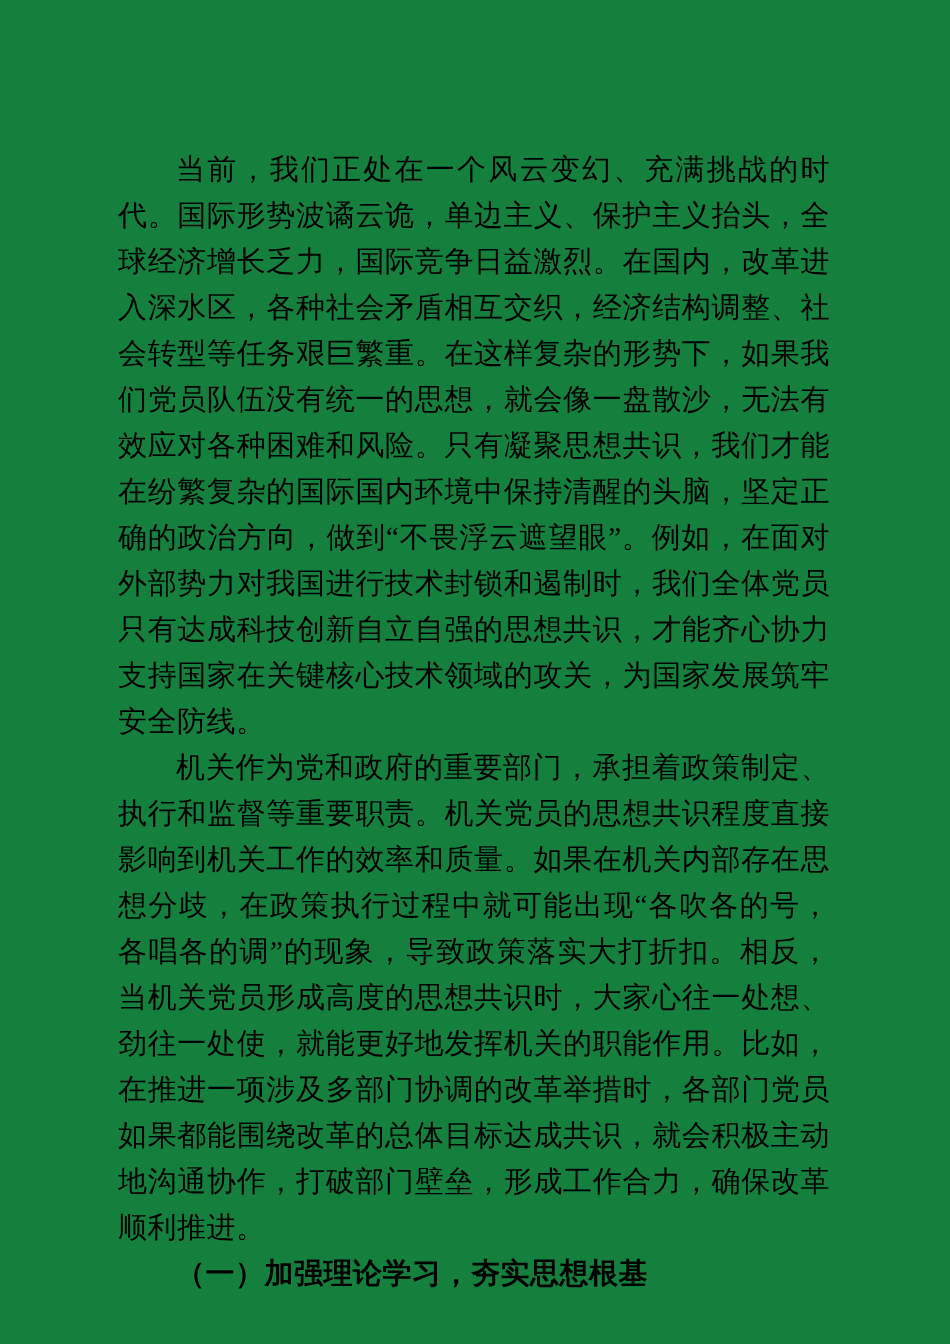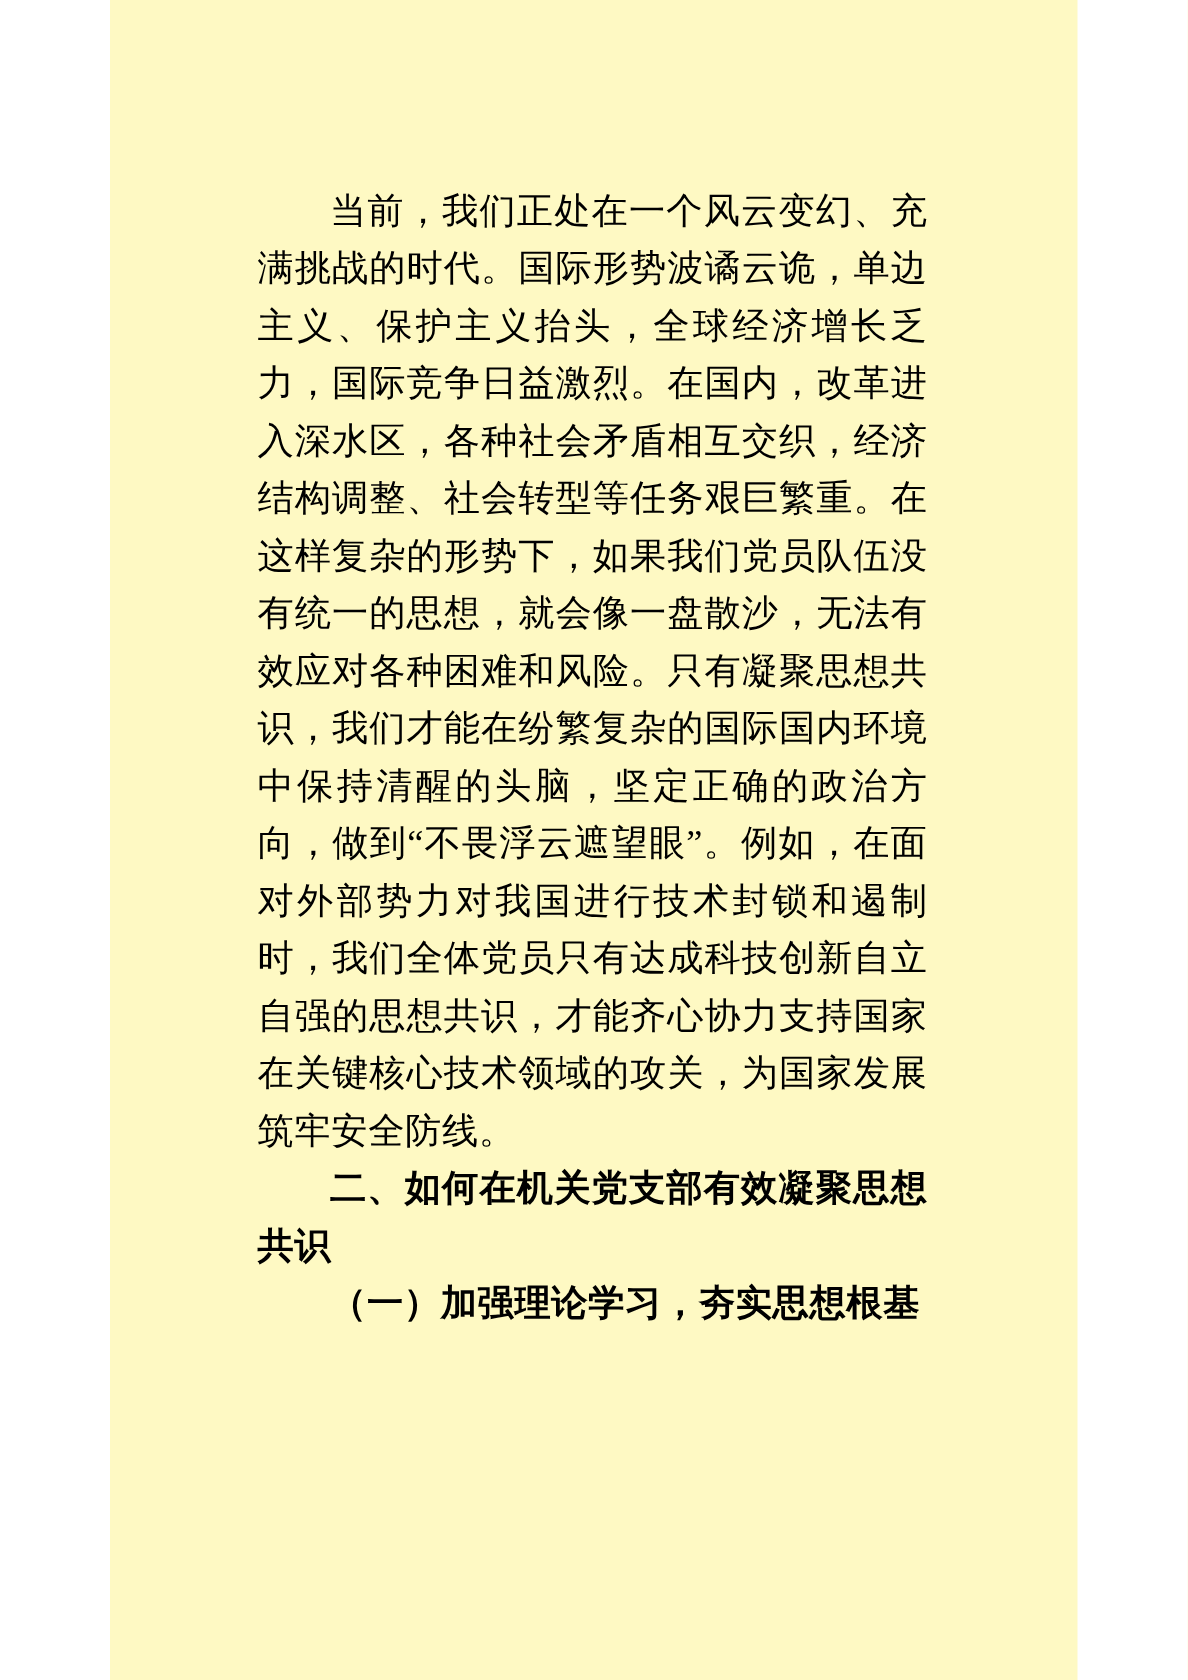--- a/index.html
+++ b/index.html
@@ -2,24 +2,24 @@
 <html><head>
 <meta charset="utf-8">
 <style>
   html, body {
     margin: 0;
     padding: 0;
     background: #ffffff;
   }
   .doc-page {
     position: relative;
-    width: 774px;
+    width: 950px;
     height: 1344px;
     margin: 0 auto;
-    background: #fef9c3;
+    background: #15803d;
     box-sizing: border-box;
     padding: 146px 120px 0 118px;
     overflow: hidden;
     font-family: "Liberation Serif", "DejaVu Serif", serif;
     color: #000000;
   }
   .doc-content {
     width: 100%;
   }
   .para {
@@ -34,16 +34,16 @@
   .para.heading {
     font-weight: bold;
   }
 </style>
 </head>
 <body>
 
 <div class="doc-page">
   <div class="doc-content">
     <p class="para">当前，我们正处在一个风云变幻、充满挑战的时代。国际形势波谲云诡，单边主义、保护主义抬头，全球经济增长乏力，国际竞争日益激烈。在国内，改革进入深水区，各种社会矛盾相互交织，经济结构调整、社会转型等任务艰巨繁重。在这样复杂的形势下，如果我们党员队伍没有统一的思想，就会像一盘散沙，无法有效应对各种困难和风险。只有凝聚思想共识，我们才能在纷繁复杂的国际国内环境中保持清醒的头脑，坚定正确的政治方向，做到“不畏浮云遮望眼”。例如，在面对外部势力对我国进行技术封锁和遏制时，我们全体党员只有达成科技创新自立自强的思想共识，才能齐心协力支持国家在关键核心技术领域的攻关，为国家发展筑牢安全防线。</p>
-    <p class="para heading">二、如何在机关党支部有效凝聚思想共识</p>
+    <p class="para">机关作为党和政府的重要部门，承担着政策制定、执行和监督等重要职责。机关党员的思想共识程度直接影响到机关工作的效率和质量。如果在机关内部存在思想分歧，在政策执行过程中就可能出现“各吹各的号，各唱各的调”的现象，导致政策落实大打折扣。相反，当机关党员形成高度的思想共识时，大家心往一处想、劲往一处使，就能更好地发挥机关的职能作用。比如，在推进一项涉及多部门协调的改革举措时，各部门党员如果都能围绕改革的总体目标达成共识，就会积极主动地沟通协作，打破部门壁垒，形成工作合力，确保改革顺利推进。</p>
     <p class="para heading">（一）加强理论学习，夯实思想根基</p>
   </div>
 </div>
 
 </body></html>

